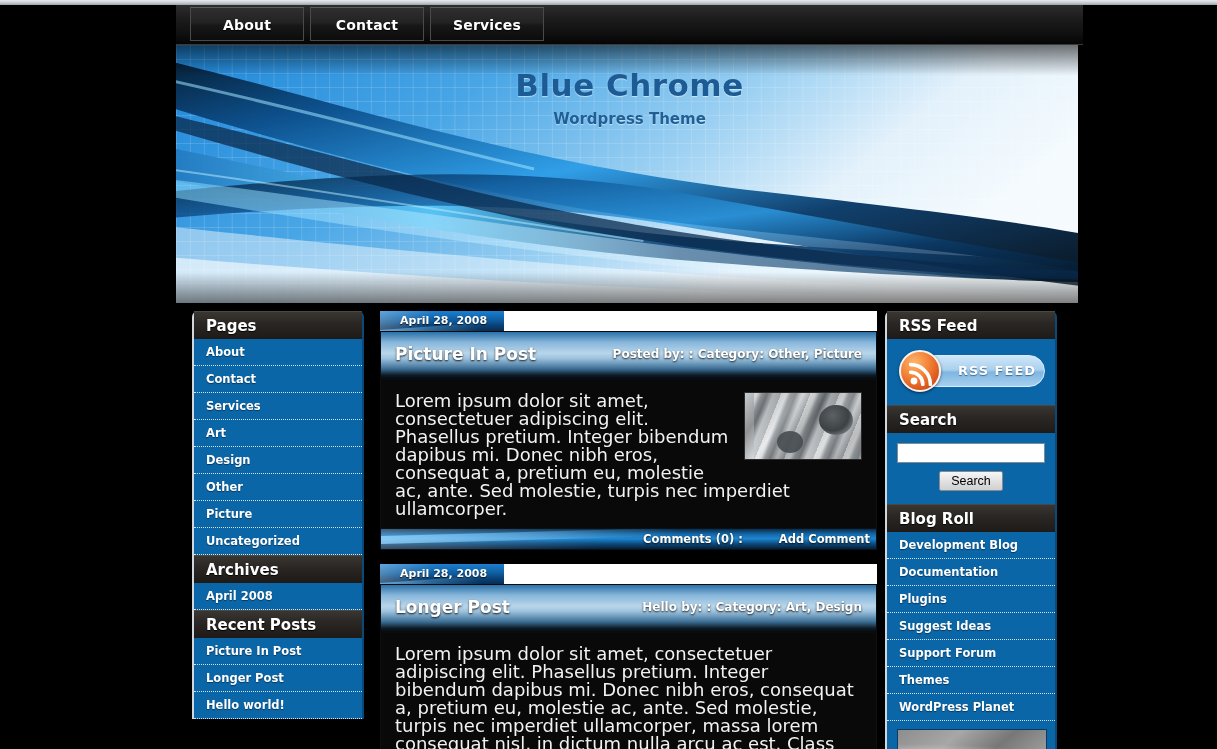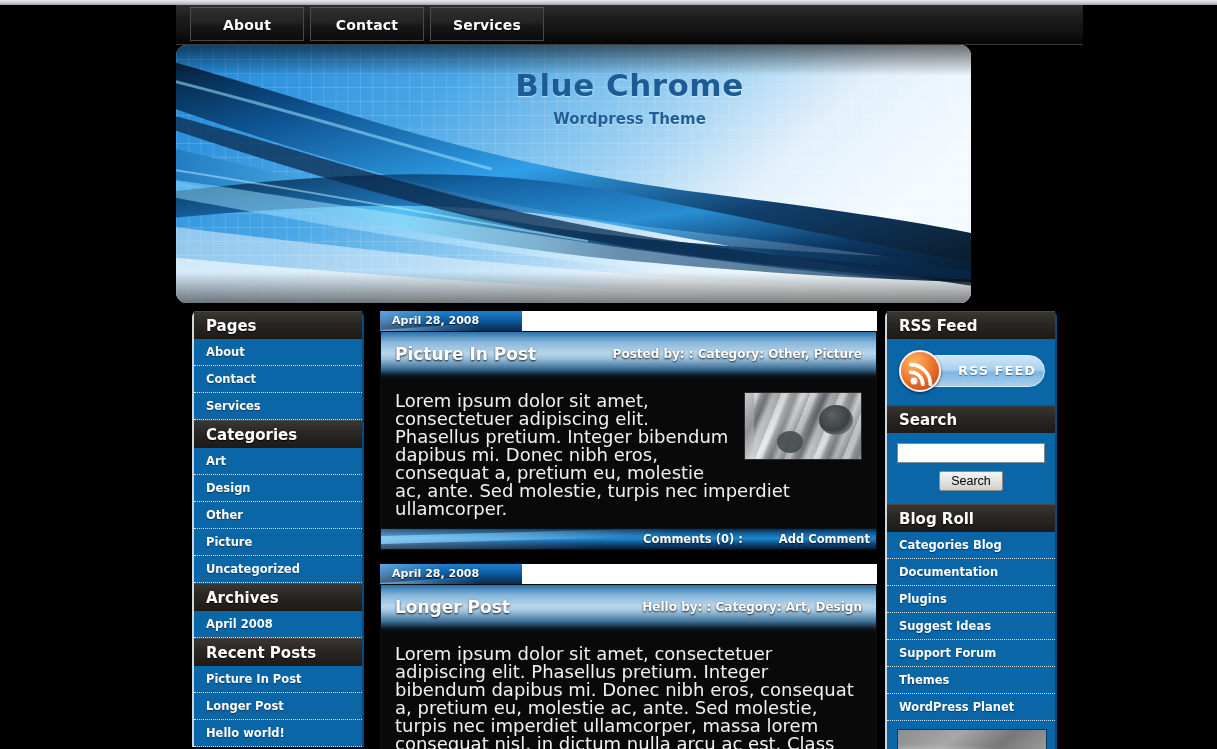--- a/index.html
+++ b/index.html
@@ -57,24 +57,23 @@
     border-top-color: #5a5a5a;
     text-shadow: 0 1px 1px rgba(0,0,0,.9);
     padding: 0 14px;
     cursor: pointer;
   }
 
   
   .header {
     position: absolute;
     top: 45px; left: 176px;
-    width: 795px; height: 258px;
+    width: 902px; height: 258px;
     overflow: hidden;
     background: #f0abfc;
-    border-radius: 11px;
   }
   .hdr-svg { position: absolute; inset: 0; width: 100%; height: 100%; display: block; }
   .hdr-titles {
     position: absolute;
     top: 22px; left: 0; width: 907px;
     text-align: center;
     pointer-events: none;
   }
   .site-title {
     font-size: 31px;
@@ -235,23 +234,23 @@
 
   .post-date-row {
     position: relative;
     height: 20px;
     width: 497px;
     background: #ffffff;
   }
   .post-date {
     position: relative;
     display: inline-block;
-    width: 142px; height: 20px;
+    width: 124px; height: 20px;
     line-height: 20px;
-    padding-left: 12px;
+    padding-left: 20px;
     color: #ffffff;
     font-size: 11px;
     font-weight: bold;
     background:
       linear-gradient(115deg, rgba(255,255,255,.30) 0%, rgba(255,255,255,0) 42%),
       linear-gradient(to bottom, #1d7fcf 0%, #0e5ea2 45%, #0a3f72 75%, #072d52 100%);
     text-shadow: 0 1px 1px rgba(0,0,0,.75);
     overflow: hidden;
   }
   .post-date::after {
@@ -453,21 +452,20 @@
           <li>
               <a href="#">Contact</a>
             </li>
           <li>
               <a href="#">Services</a>
             </li>
         </ul>
       </div>
 
       <div class="widget">
-        <div class="widget-title">Categories</div>
         <ul class="widget-list">
           <li>
               <a href="#">Art</a>
             </li>
           <li>
               <a href="#">Design</a>
             </li>
           <li>
               <a href="#">Other</a>
             </li>
@@ -566,21 +564,21 @@
         <div class="search-body">
           <input class="search-input" type="text" placeholder="" style="">
           <button class="search-button">Search</button>
         </div>
       </div>
 
       <div class="widget">
         <div class="widget-title">Blog Roll</div>
         <ul class="widget-list">
           <li>
-              <a href="#">Categories Blog</a>
+              <a href="#">Development Blog</a>
             </li>
           <li>
               <a href="#">Documentation</a>
             </li>
           <li>
               <a href="#">Plugins</a>
             </li>
           <li>
               <a href="#">Suggest Ideas</a>
             </li>

